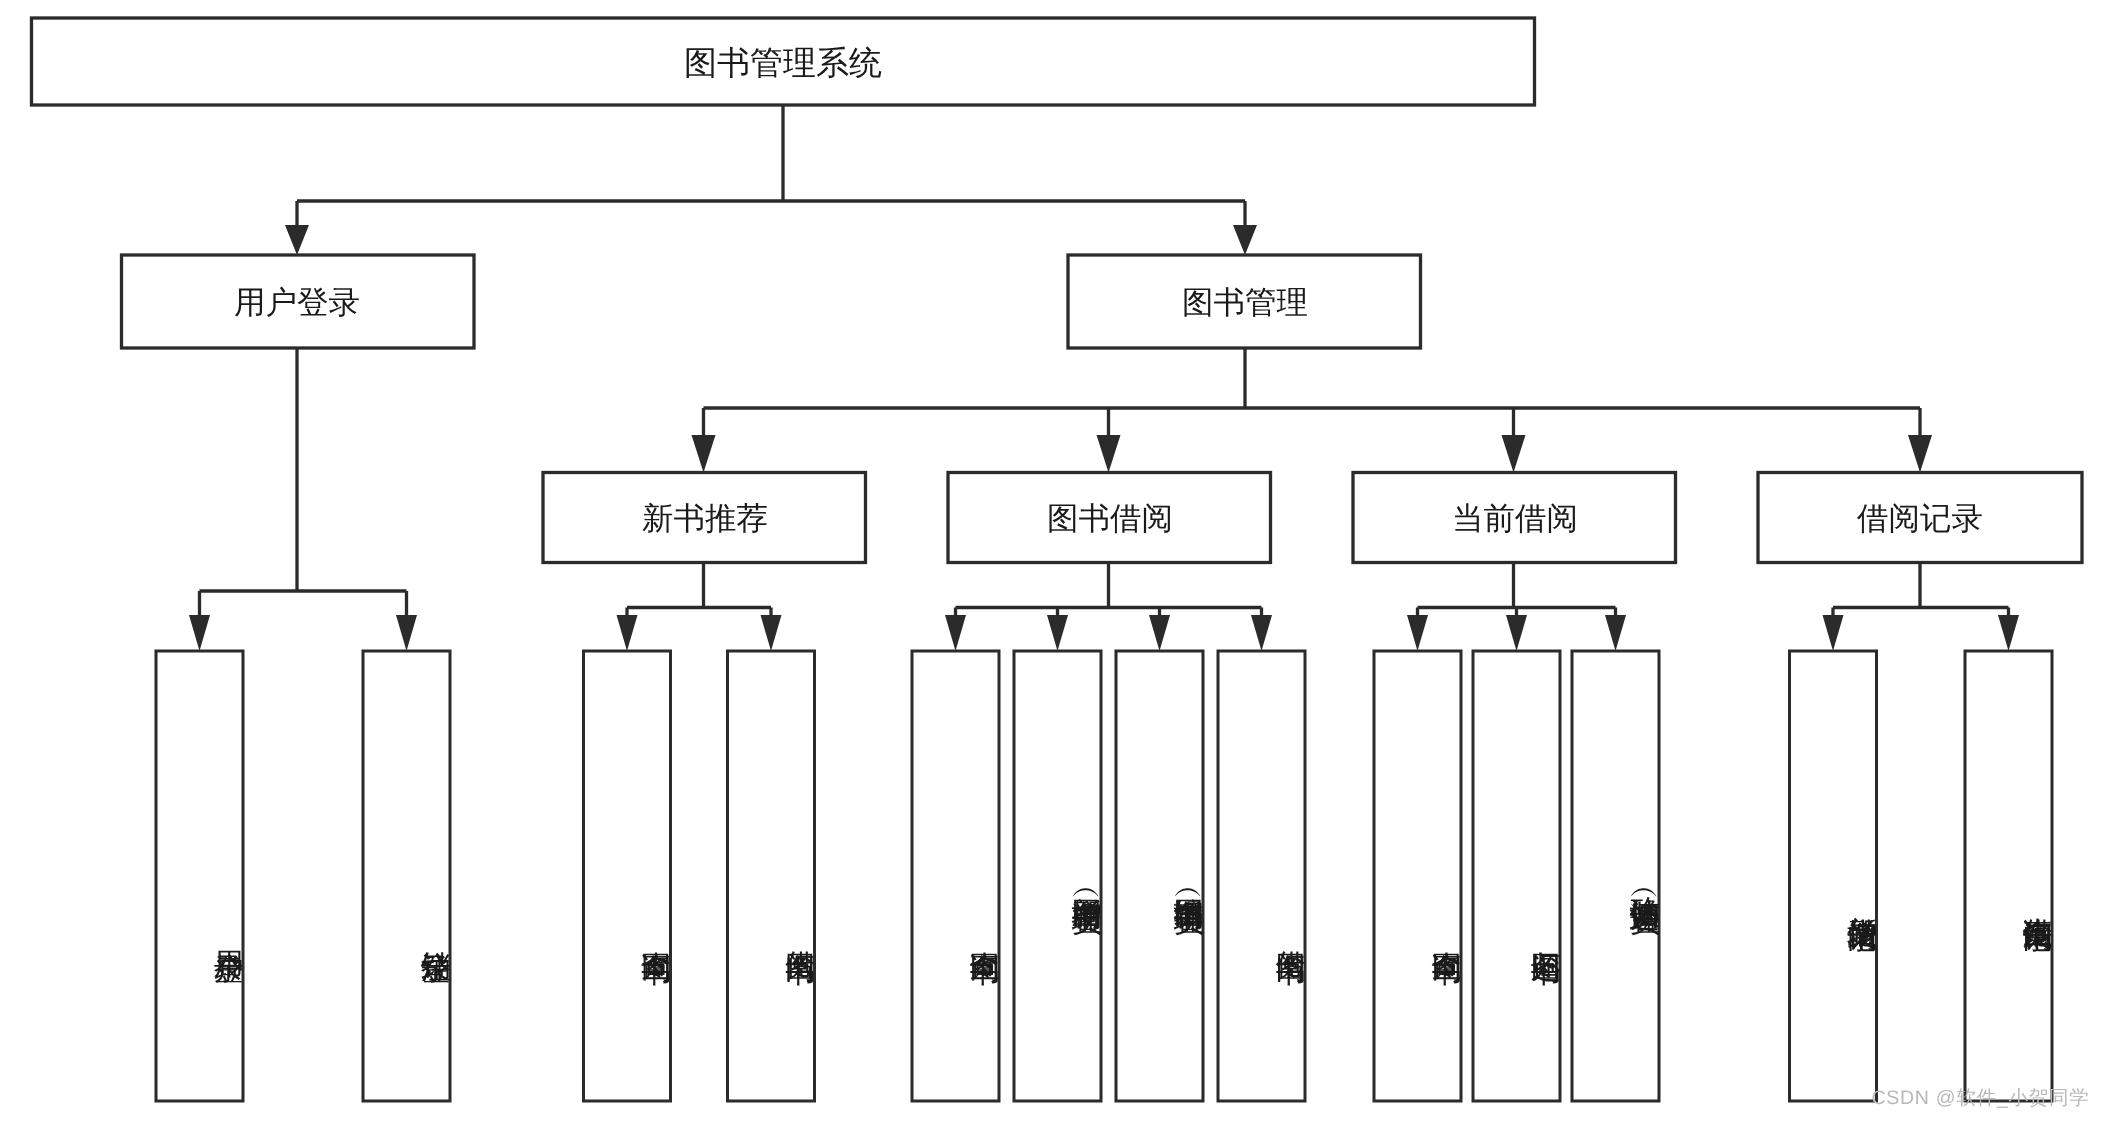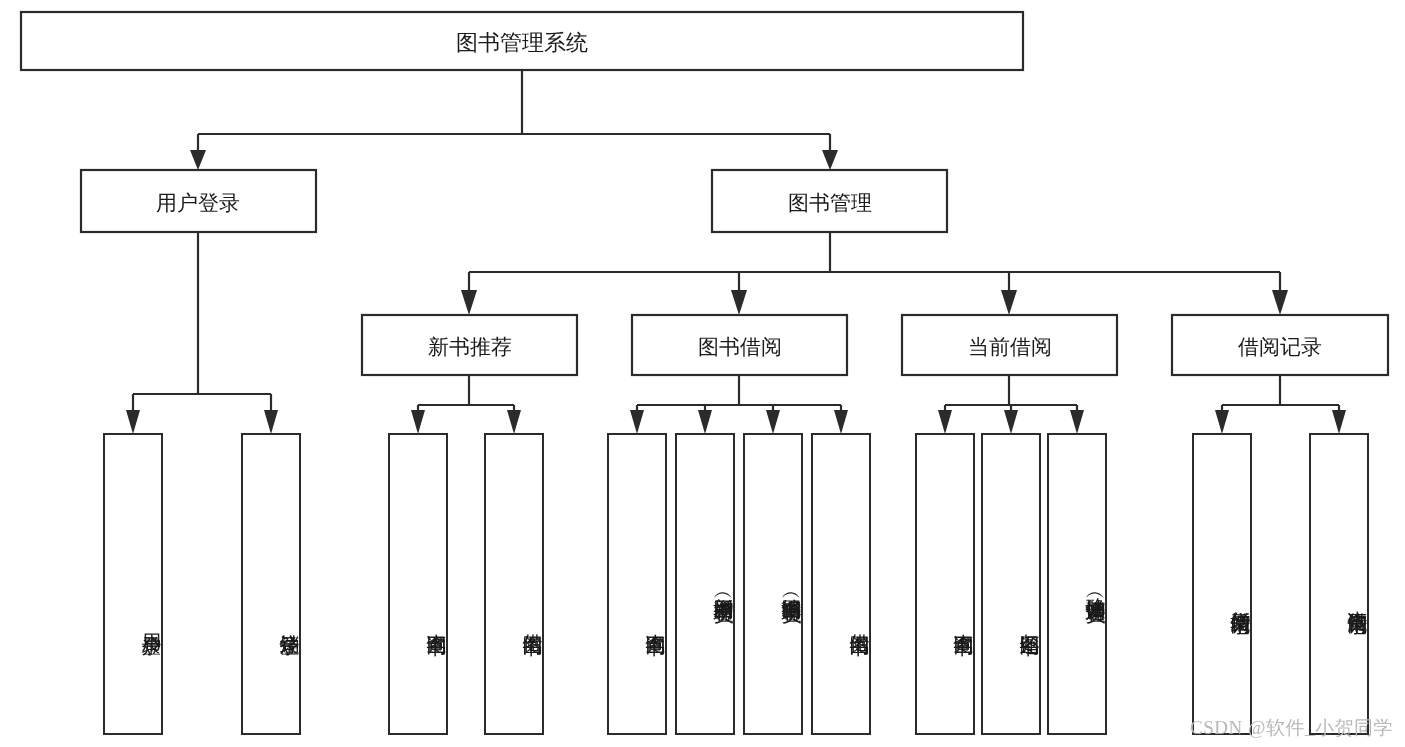--- a/index.html
+++ b/index.html
@@ -70,22 +70,22 @@
     display: flex;
     align-items: flex-start;
     justify-content: center;
     white-space: nowrap;
     pointer-events: none;
   }
   .watermark {
     position: absolute;
     right: 12px;
     bottom: 6px;
-    font-family: Liberation Serif, serif;
-    font-size: 19px;
+    font-family: Liberation Sans, sans-serif;
+    font-size: 13px;
     color: #b8b8b8;
     letter-spacing: 0.5px;
     white-space: nowrap;
   }
 </style>
 </head>
 <body>
 
 <div id="canvas">
 

